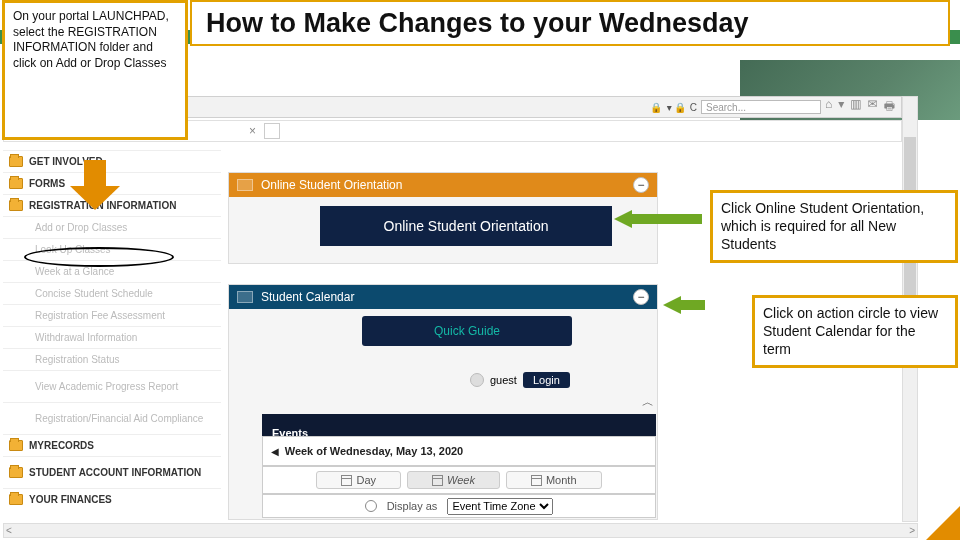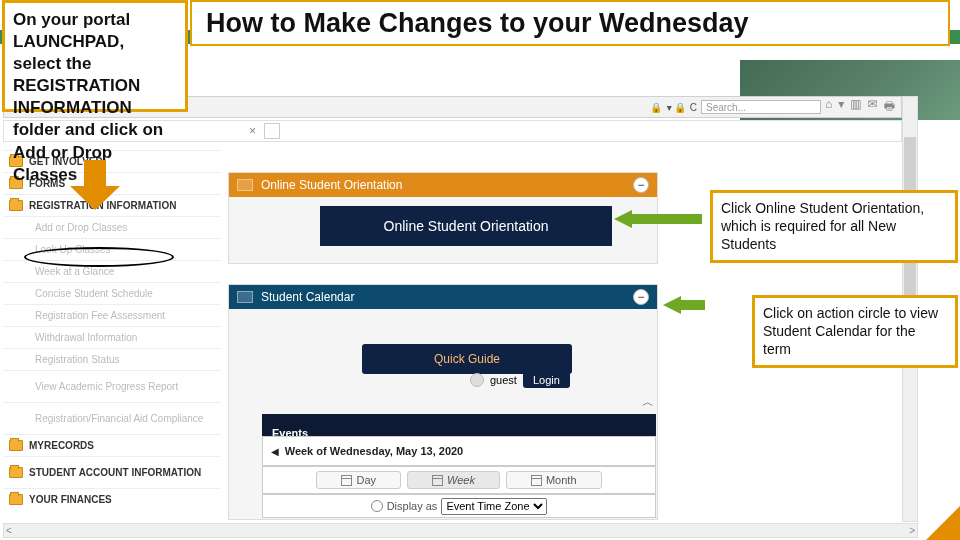--- a/index.html
+++ b/index.html
@@ -15,21 +15,21 @@
   .ie-tools { display: flex; gap: 6px; color: #888; font-size: 12px; }
   .ie-sub { position: absolute; left: 3px; top: 120px; right: 58px; height: 22px; background: #fff; border: 1px solid #e0e0e0; display: flex; align-items: center; }
   .ie-sub .x { margin-left: 245px; font-size: 12px; color: #888; }
   .ie-sub .sq { width: 16px; height: 16px; border: 1px solid #ccc; margin-left: 8px; }
   .vscroll { position: absolute; right: 42px; top: 96px; width: 16px; bottom: 18px; background: #f0f0f0; border: 1px solid #ddd; }
   .vscroll .thumb { position: absolute; left: 1px; right: 1px; top: 40px; height: 180px; background: #cfcfcf; }
   .hscroll { position: absolute; left: 3px; right: 42px; bottom: 2px; height: 15px; background: #f0f0f0; border: 1px solid #ddd; display: flex; justify-content: space-between; align-items: center; color: #888; font-size: 10px; padding: 0 2px; }
   .title-box { position: absolute; left: 190px; top: 0; width: 760px; height: 46px; border: 2px solid #e2a100; background: #fff; display: flex; align-items: center; padding-left: 14px; }
   .title-box h1 { font-size: 27px; color: #111; font-weight: 700; font-family: "Trebuchet MS", Verdana, sans-serif; }
   .callout { position: absolute; background: #fff; border: 3px solid #e2a100; padding: 6px 8px; font-size: 14px; line-height: 1.3; font-family: "Trebuchet MS", Verdana, sans-serif; color: #111; }
-  .c1 { left: 2px; top: 0; width: 186px; height: 112px; font-size: 17px; font-weight: bold; }
+  .c1 { left: 2px; top: 0; width: 186px; height: 140px; font-size: 12px; }
   .c2 { right: 2px; top: 190px; width: 248px; }
   .c3 { right: 2px; top: 295px; width: 206px; }
   .big-arrow-down { position: absolute; left: 70px; top: 160px; width: 50px; height: 50px; }
   .big-arrow-down .shaft { position: absolute; left: 14px; top: 0; width: 22px; height: 28px; background: #e28c00; }
   .big-arrow-down .head { position: absolute; left: 0; top: 26px; width: 0; height: 0; border-left: 25px solid transparent; border-right: 25px solid transparent; border-top: 24px solid #e28c00; }
   .arrow-left { position: absolute; height: 18px; }
   .arrow-left .shaft { position: absolute; left: 18px; top: 4px; right: 0; height: 10px; background: #6fa823; }
   .arrow-left .head { position: absolute; left: 0; top: 0; width: 0; height: 0; border-top: 9px solid transparent; border-bottom: 9px solid transparent; border-right: 18px solid #6fa823; }
   .al1 { left: 614px; top: 210px; width: 88px; }
   .al2 { left: 663px; top: 296px; width: 42px; }
@@ -42,34 +42,34 @@
   .circle-hi { position: absolute; left: 24px; top: 247px; width: 150px; height: 20px; border: 2px solid #000; border-radius: 50%; }
   .panel { position: absolute; background: #f5f5f5; border: 1px solid #dcdcdc; }
   .panel-head { height: 24px; display: flex; align-items: center; padding: 0 8px; color: #fff; font-size: 12px; }
   .panel-head .pico { width: 16px; height: 12px; background: #fff3; margin-right: 8px; border: 1px solid #fff6; }
   .panel-head .minus { margin-left: auto; width: 16px; height: 16px; border-radius: 50%; background: #fff; color: #333; font-size: 12px; line-height: 14px; text-align: center; border: 1px solid #bbb; }
   .ph-orange { background: #e08a1a; }
   .ph-blue { background: #0c4a6e; }
   .p1 { left: 228px; top: 172px; width: 430px; height: 92px; }
   .p2 { left: 228px; top: 284px; width: 430px; bottom: 20px; }
   .orient-btn { position: absolute; left: 320px; top: 206px; width: 292px; height: 40px; background: #0f2244; color: #fff; display: flex; align-items: center; justify-content: center; font-size: 14px; }
-  .quick-btn { position: absolute; left: 362px; top: 344px; width: 210px; height: 30px; background: #0f2244; color: #fdba74; display: flex; align-items: center; justify-content: center; font-size: 12px; border-radius: 3px; }
+  .quick-btn { position: absolute; left: 362px; top: 316px; width: 210px; height: 30px; background: #0f2244; color: #14b8a6; display: flex; align-items: center; justify-content: center; font-size: 12px; border-radius: 3px; }
   .guest-row { position: absolute; left: 470px; top: 368px; width: 186px; height: 24px; display: flex; align-items: center; gap: 6px; font-size: 11px; }
   .guest-row .gico { width: 14px; height: 14px; border-radius: 50%; background: #ddd; border: 1px solid #bbb; }
   .guest-row .login { background: #0f2244; color: #fff; padding: 2px 10px; border-radius: 3px; font-size: 11px; }
   .chev-up { position: absolute; left: 642px; top: 394px; font-size: 12px; color: #444; }
   .events-bar { position: absolute; left: 262px; top: 414px; width: 394px; height: 38px; background: #0e1a33; color: #fff; font-size: 11px; font-weight: 700; display: flex; align-items: center; padding-left: 10px; }
   .week-row { position: absolute; left: 262px; top: 436px; width: 394px; height: 30px; background: #fff; border: 1px solid #ccc; display: flex; align-items: center; padding: 0 8px; font-size: 11px; color: #222; }
   .week-row .tri { margin-right: 6px; font-size: 10px; }
   .view-row { position: absolute; left: 262px; top: 466px; width: 394px; height: 28px; background: #fff; border: 1px solid #ccc; display: flex; align-items: center; justify-content: center; gap: 6px; font-size: 11px; color: #555; }
   .vbtn { display: flex; align-items: center; gap: 4px; padding: 2px 24px; border: 1px solid #ccc; border-radius: 3px; background: #f7f7f7; cursor: pointer; }
   .vbtn .cal-ico { width: 11px; height: 11px; border: 1px solid #888; position: relative; }
   .vbtn .cal-ico:before { content: ""; position: absolute; left: 0; right: 0; top: 2px; height: 1px; background: #888; }
   .vbtn.active { background: #e8e8e8; font-style: italic; }
-  .tz-row { position: absolute; left: 262px; top: 494px; width: 394px; height: 24px; background: #fff; border: 1px solid #ccc; display: flex; align-items: center; justify-content: center; gap: 4px; font-size: 11px; color: #555; }
+  .tz-row { position: absolute; left: 262px; top: 494px; width: 394px; height: 24px; background: #fff; border: 1px solid #ccc; display: flex; align-items: center; justify-content: center; gap: 10px; font-size: 11px; color: #555; }
   .tz-row .globe { width: 12px; height: 12px; border-radius: 50%; border: 1px solid #888; }
   .tz-row select { font-size: 11px; height: 17px; }
   .page-corner { position: absolute; right: 0; bottom: 0; width: 0; height: 0; border-left: 34px solid transparent; border-bottom: 34px solid #e28c00; }
 </style>
 </head>
 <body>
 
 <div class="stage">
   <div class="green-stripe"></div>
   <div class="kh-bar"></div>

